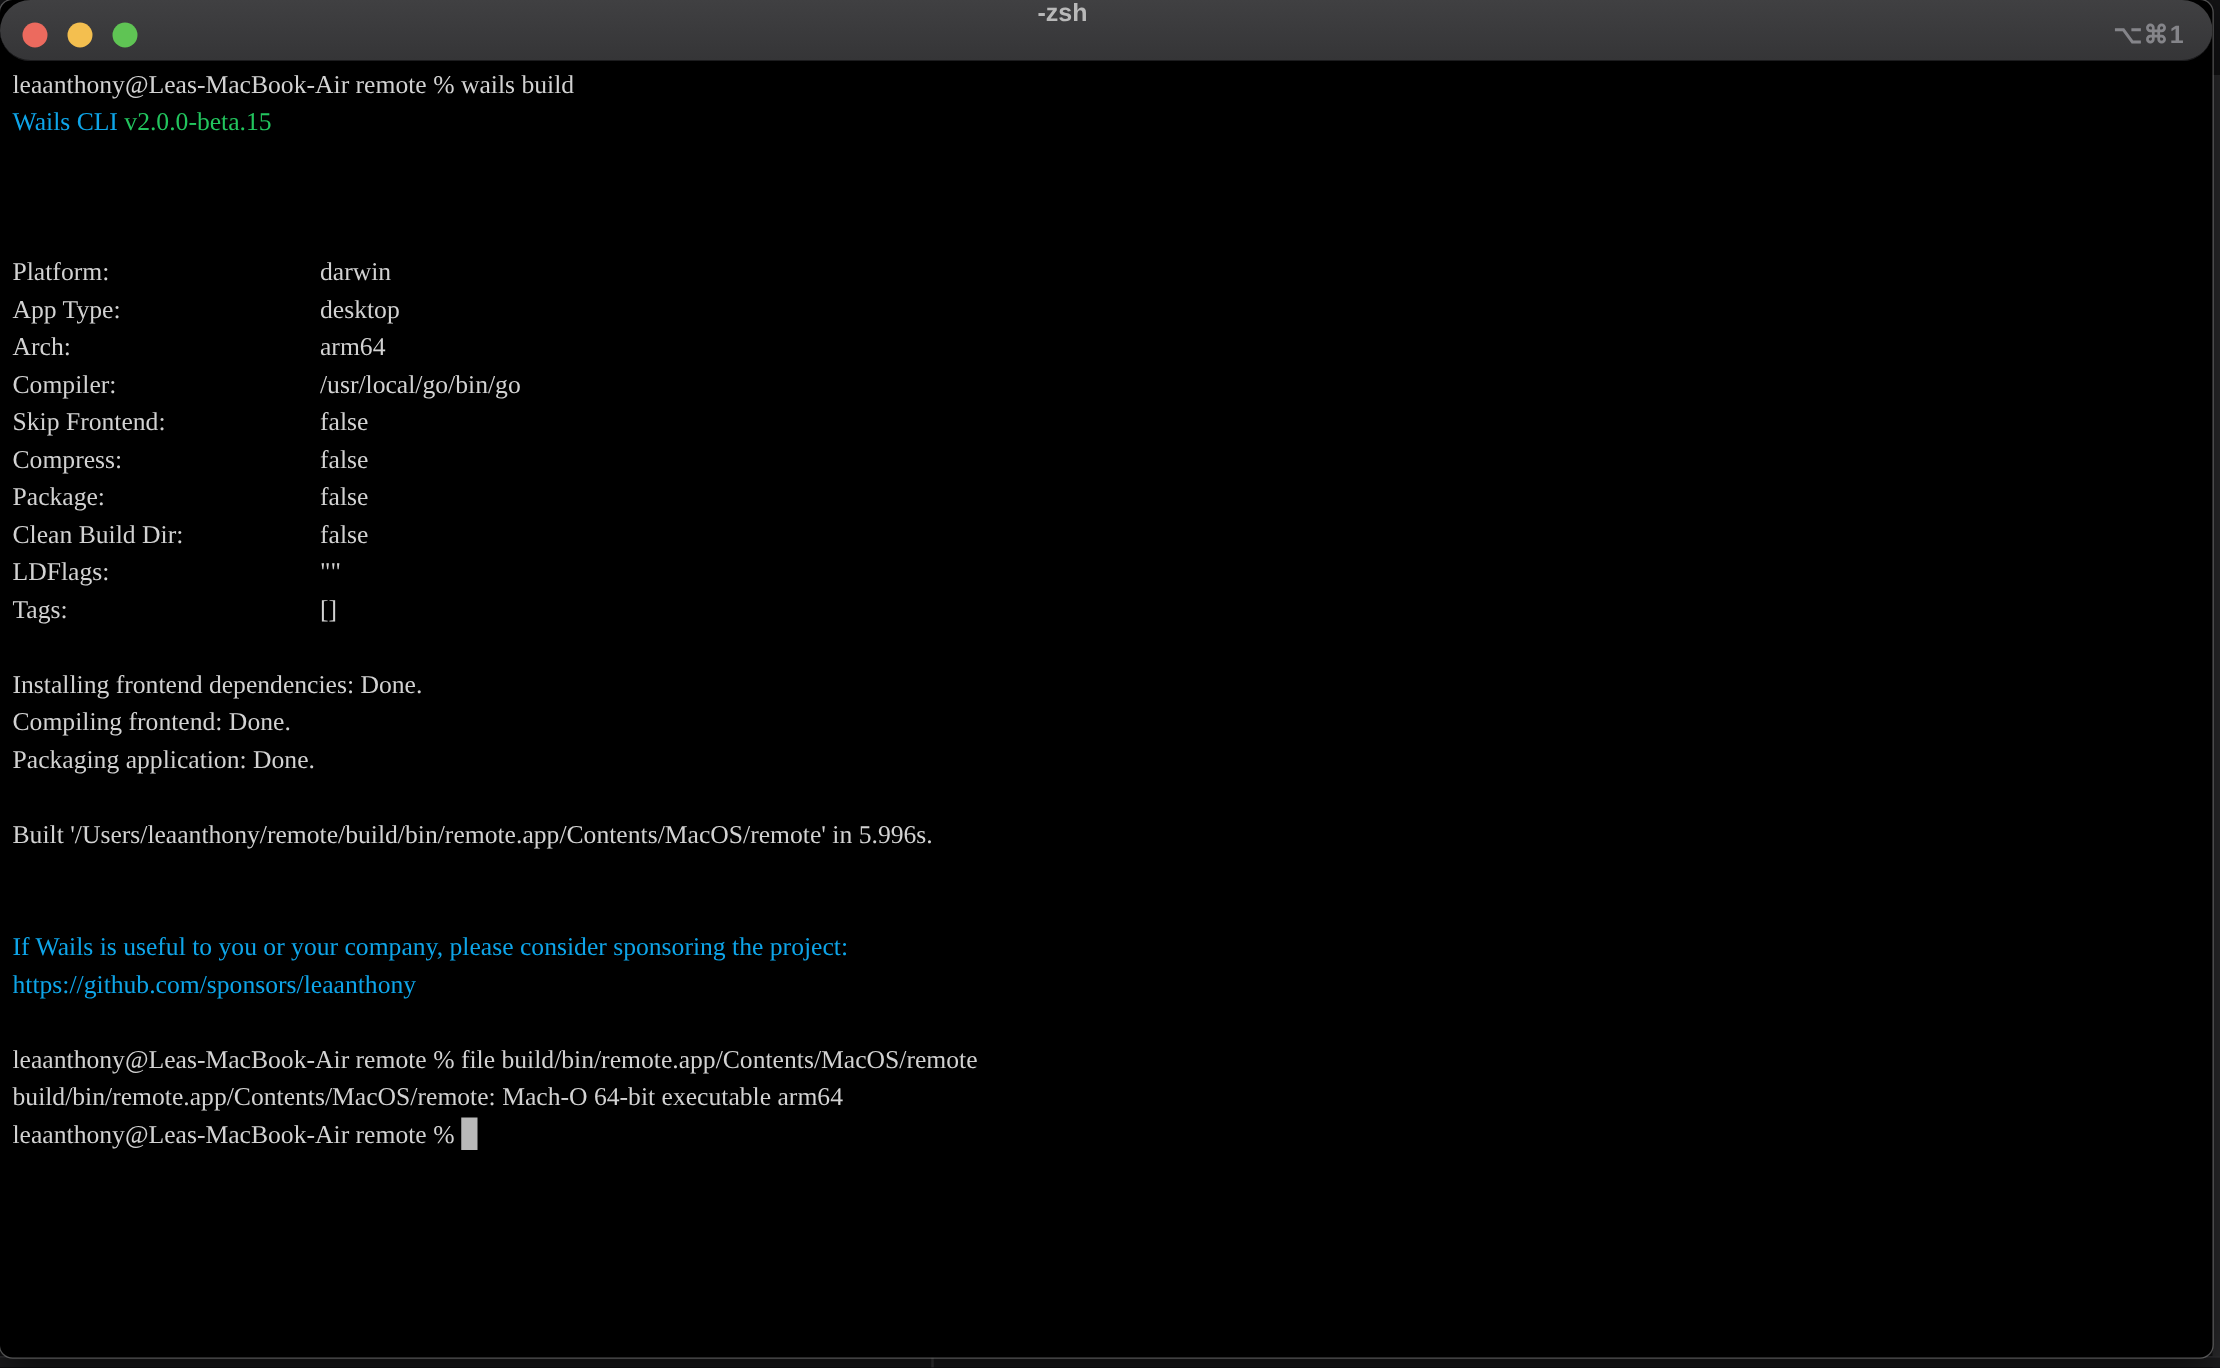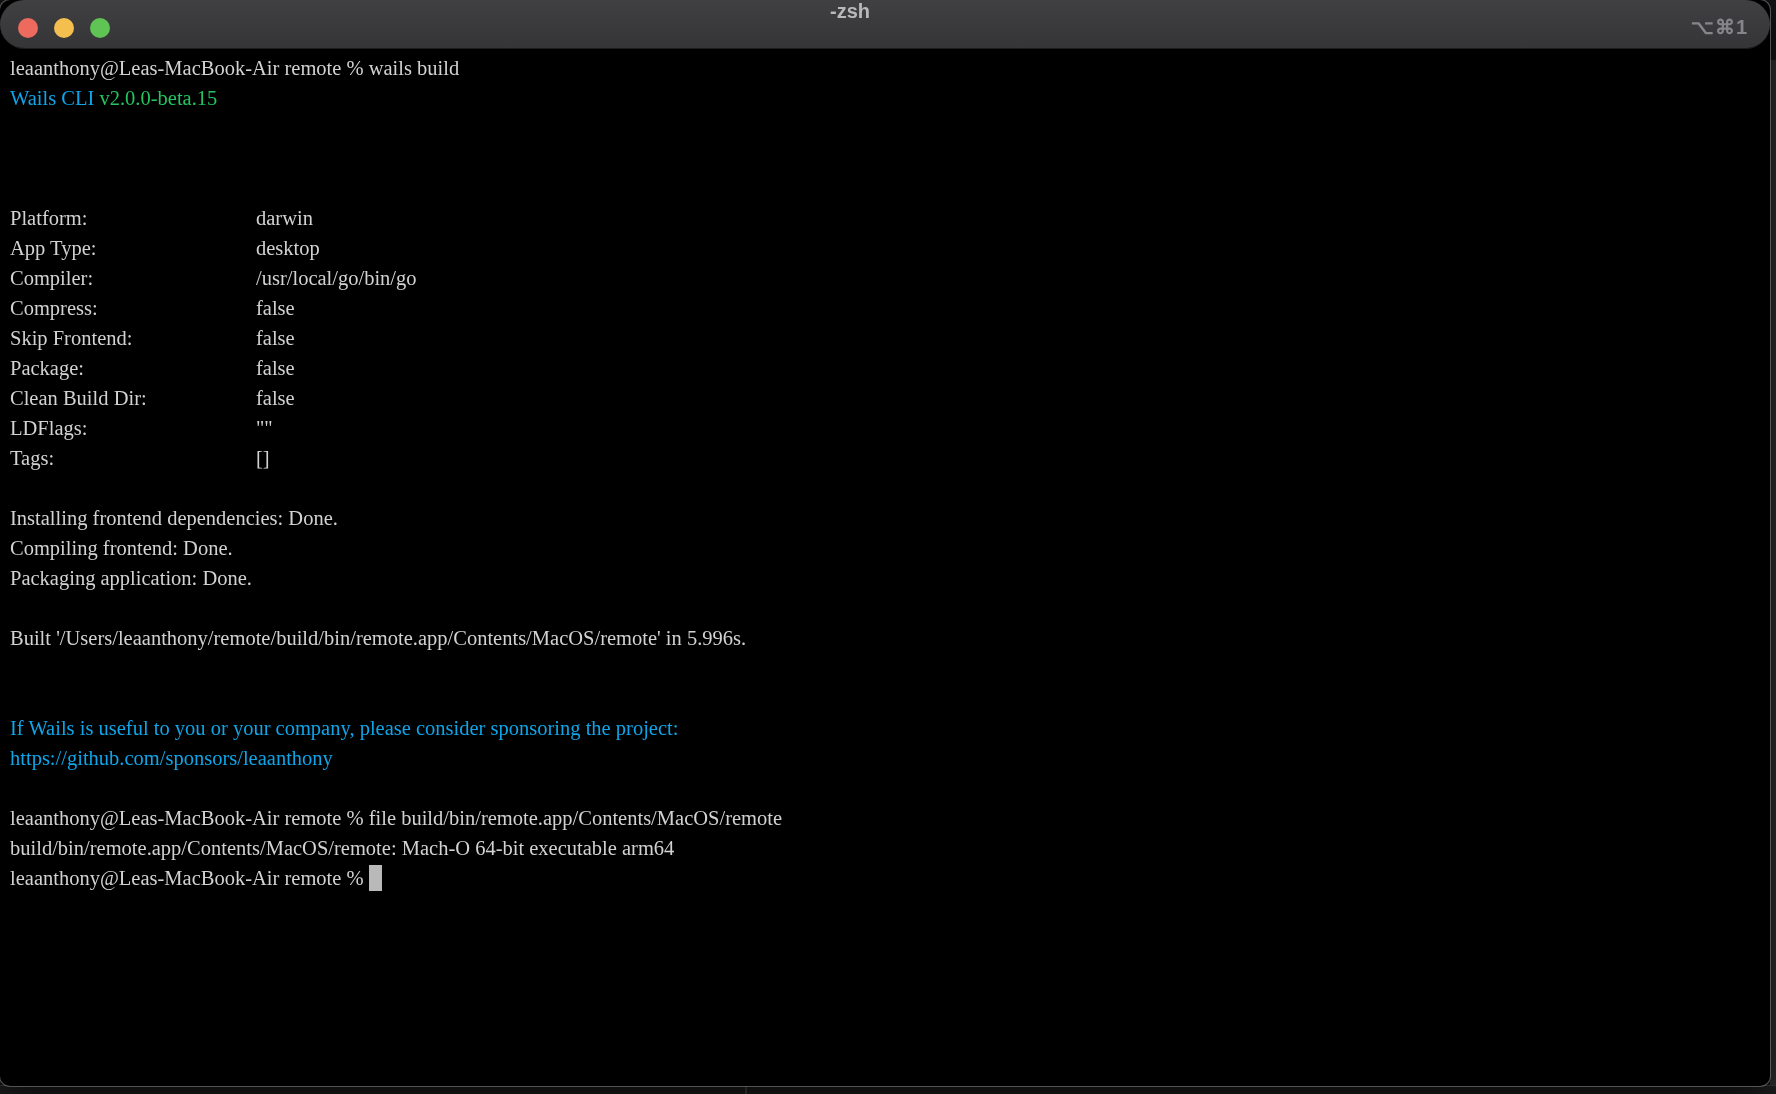--- a/index.html
+++ b/index.html
@@ -101,23 +101,24 @@
     <div class="line"><span>leaanthony@Leas-MacBook-Air remote % </span><span>wails build</span></div>
 
     <div class="line"><span class="fg-yellow">Wails CLI </span><span class="fg-red">v2.0.0-beta.15</span></div>
 
     <div class="line"></div>
     <div class="line"></div>
     <div class="line"></div>
 
     <div class="line"><span class="cfg-label">Platform:</span><span>darwin</span></div>
     <div class="line"><span class="cfg-label">App Type:</span><span>desktop</span></div>
+    <div class="line"><span class="cfg-label">Arch:</span><span>arm64</span></div>
     <div class="line"><span class="cfg-label">Compiler:</span><span>/usr/local/go/bin/go</span></div>
+    <div class="line"><span class="cfg-label">Skip Frontend:</span><span>false</span></div>
     <div class="line"><span class="cfg-label">Compress:</span><span>false</span></div>
-    <div class="line"><span class="cfg-label">Skip Frontend:</span><span>false</span></div>
     <div class="line"><span class="cfg-label">Package:</span><span>false</span></div>
     <div class="line"><span class="cfg-label">Clean Build Dir:</span><span>false</span></div>
     <div class="line"><span class="cfg-label">LDFlags:</span><span>""</span></div>
     <div class="line"><span class="cfg-label">Tags:</span><span>[]</span></div>
 
     <div class="line"></div>
 
     <div class="line">Installing frontend dependencies: Done.</div>
     <div class="line">Compiling frontend: Done.</div>
     <div class="line">Packaging application: Done.</div>

